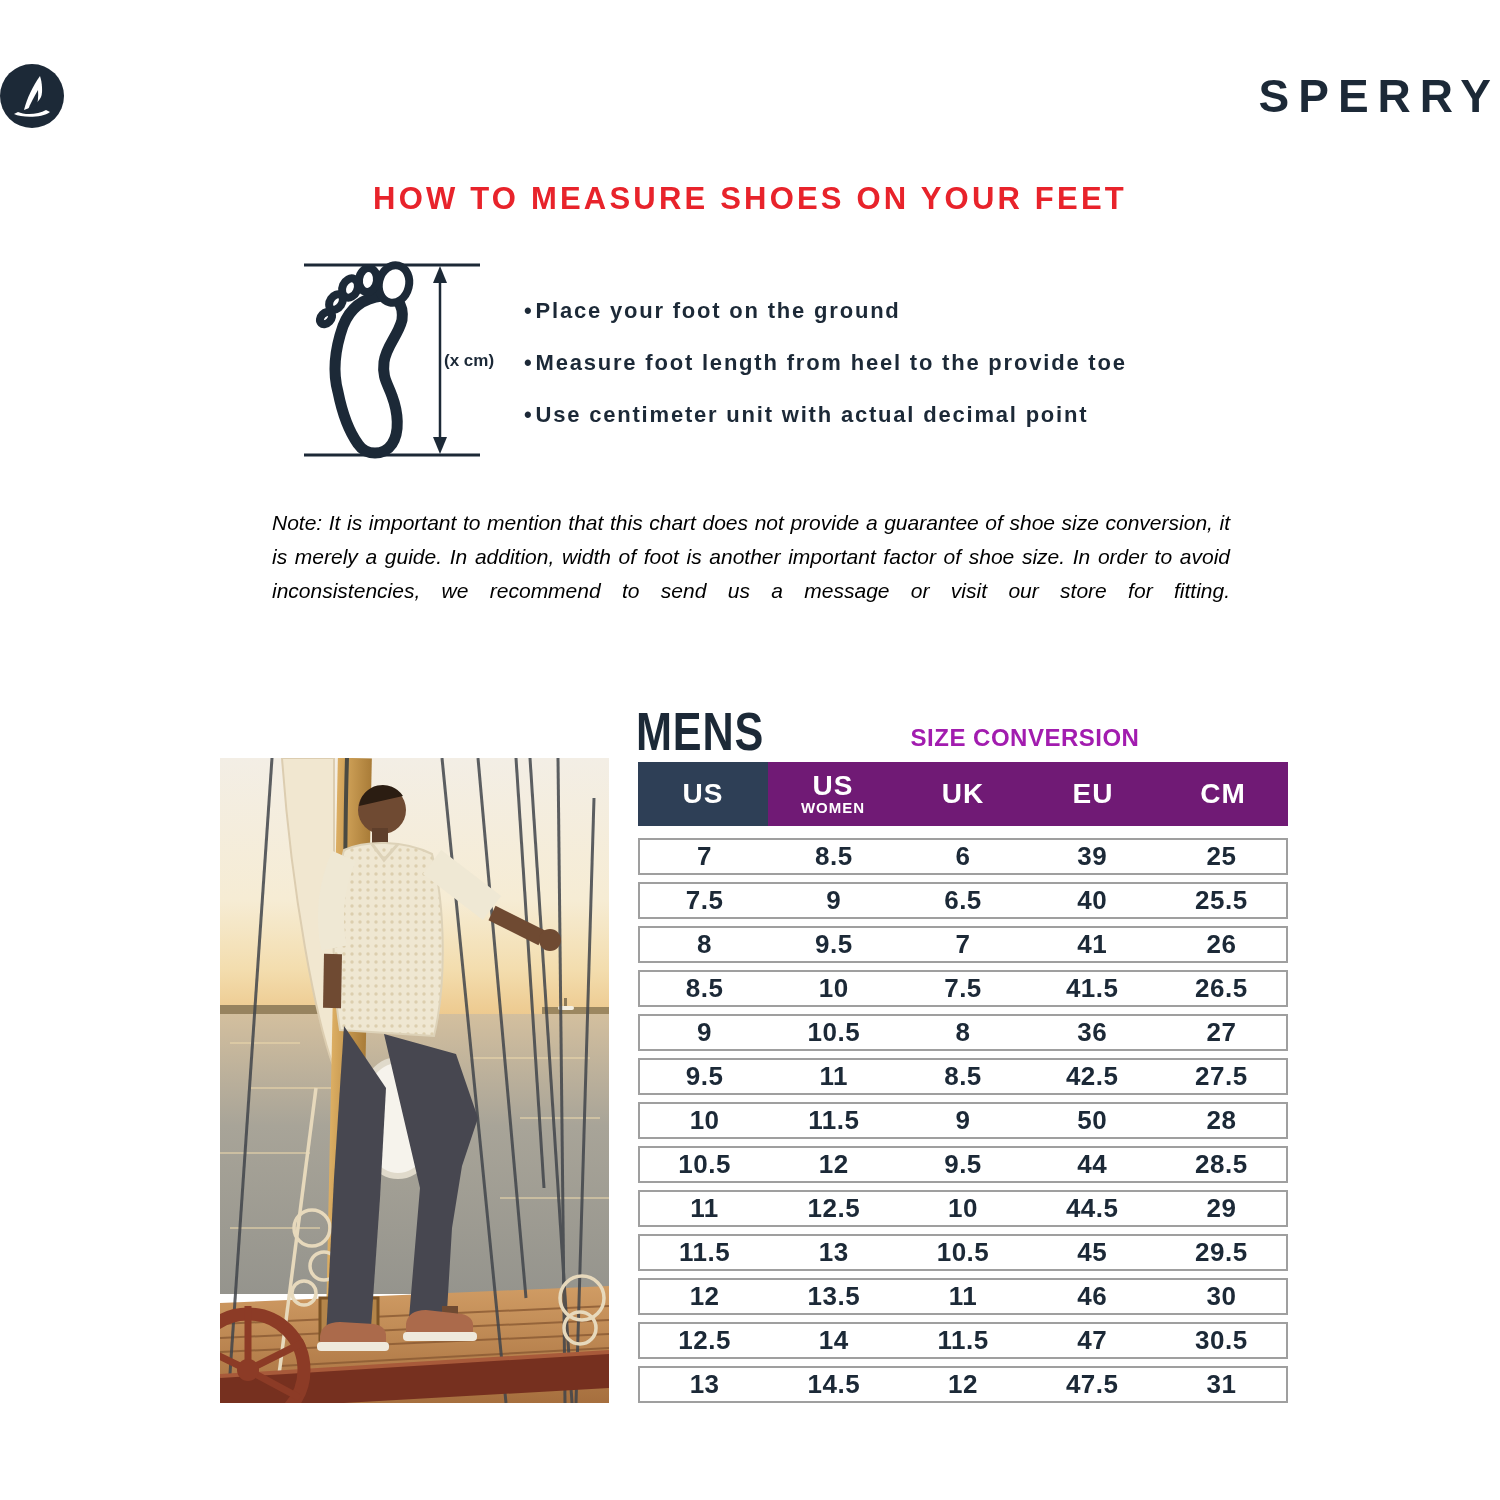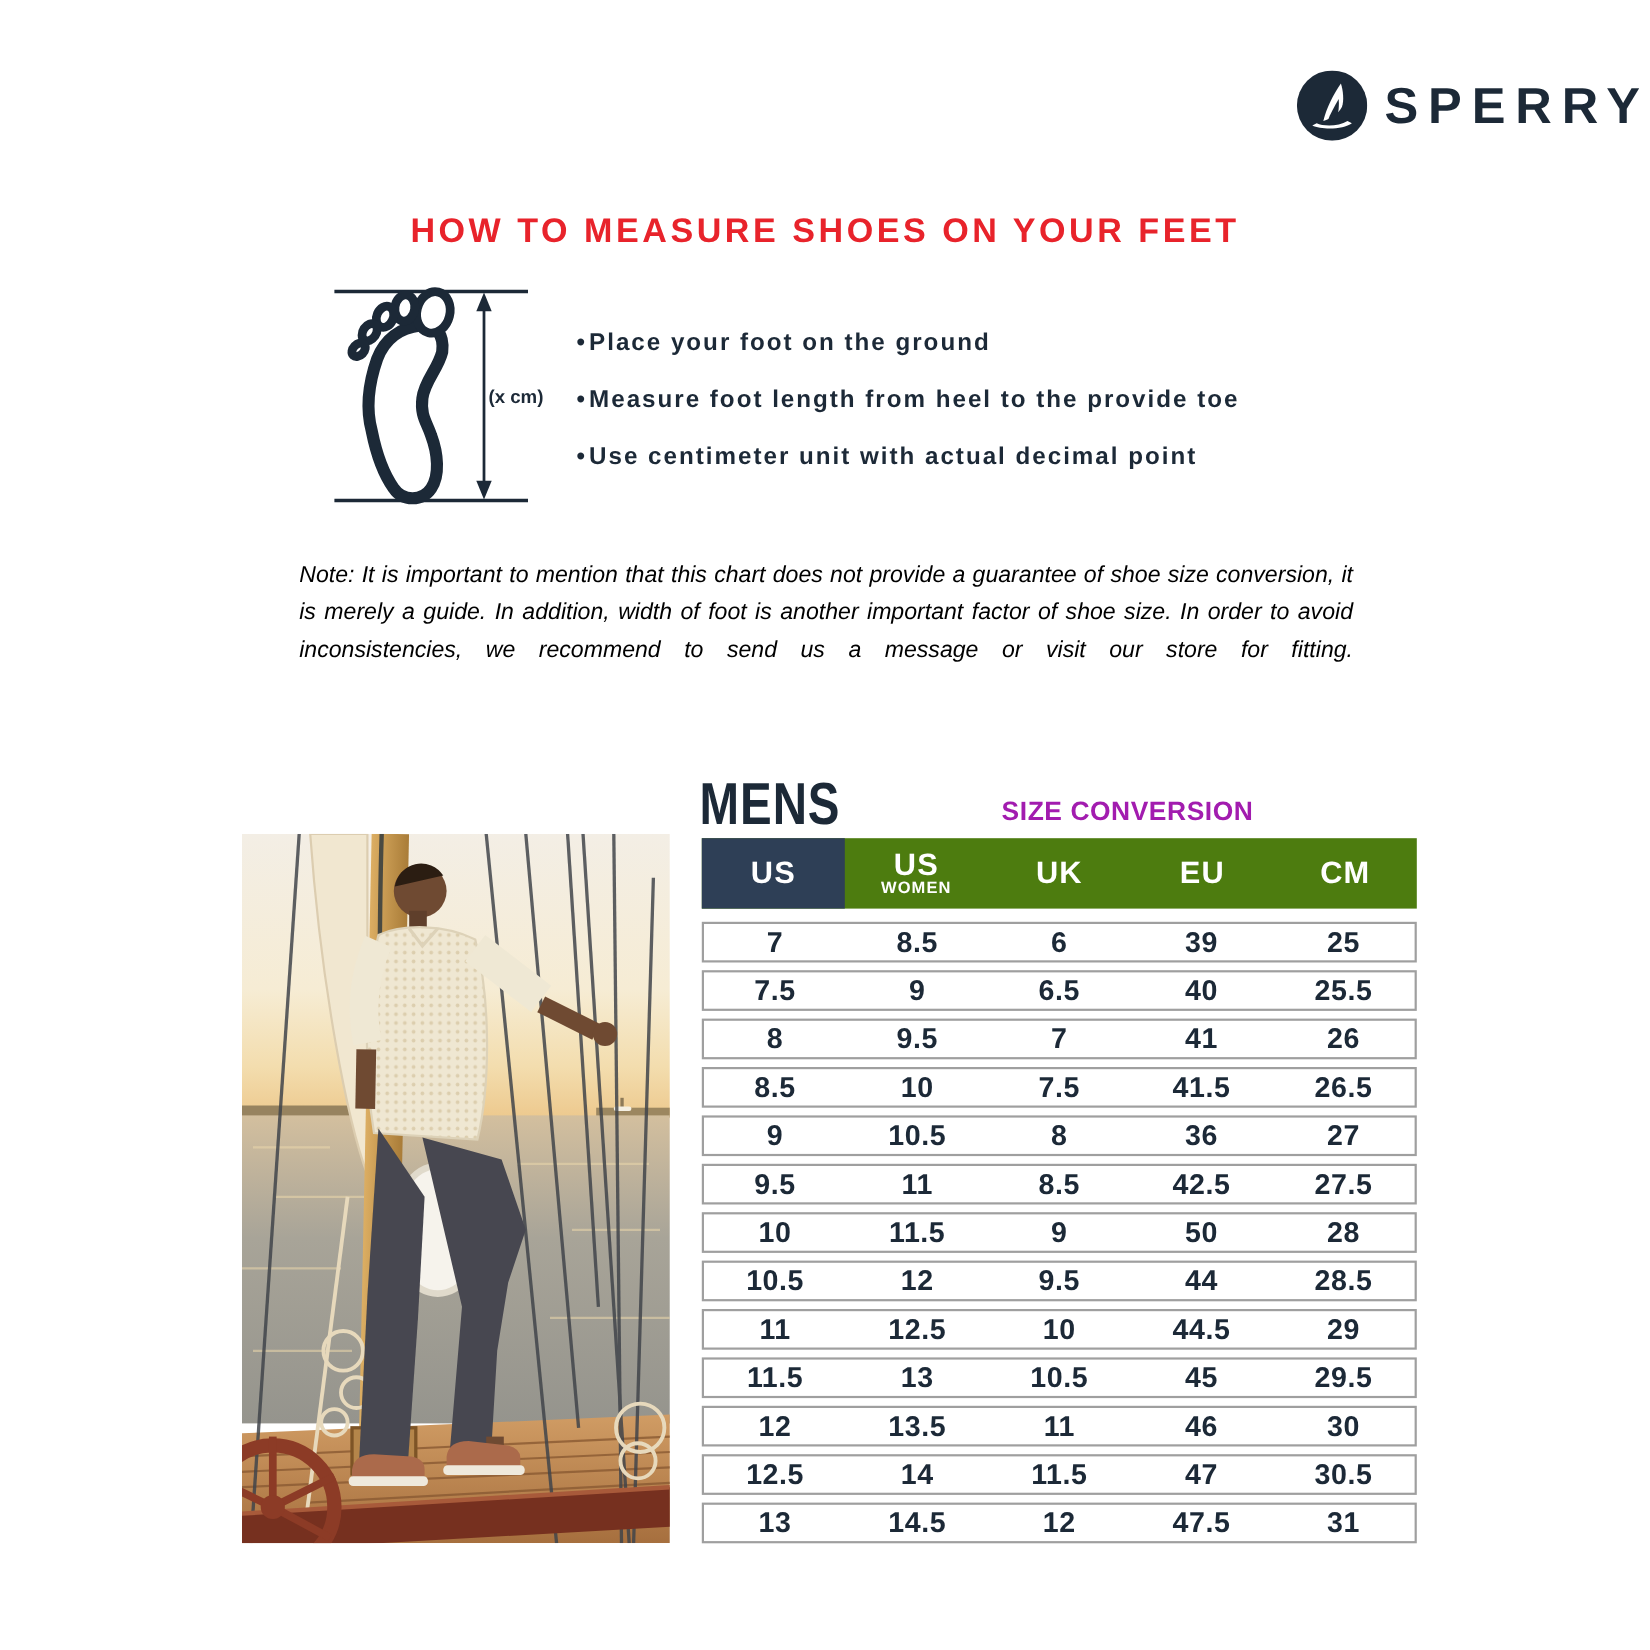--- a/index.html
+++ b/index.html
@@ -2,26 +2,26 @@
 <html><head>
 <meta charset="utf-8">
 <style>
   * { margin:0; padding:0; box-sizing:border-box; }
   html,body { background:#ffffff; }
   body { font-family:"Liberation Sans", sans-serif; color:#1c2937; }
   .canvas { position:relative; width:1500px; height:1500px; background:#fff; overflow:hidden; }
 
   
   .brand { position:absolute; top:64px; left:0; width:1500px;
-           display:flex; align-items:center; justify-content:flex-end; gap:16px; }
+           display:flex; align-items:center; justify-content:space-between; gap:16px; }
   .brand-logo { width:64px; height:64px; display:block; }
   .brand-name { font-size:46px; font-weight:700; letter-spacing:9px; color:#1c2937; }
 
   
-  .page-heading { position:absolute; top:192px; left:0; width:1500px; text-align:center;
+  .page-heading { position:absolute; top:181px; left:0; width:1500px; text-align:center;
                   font-size:31px; font-weight:700; letter-spacing:3.2px; color:#e8232b; }
 
   
   .foot-figure { position:absolute; left:298px; top:250px; }
   .bullet-list { position:absolute; left:524px; top:298px; display:flex; flex-direction:column; gap:26px;
                  list-style:none; }
   .bullet-item { font-size:22px; font-weight:700; letter-spacing:1.8px; color:#1c2937; display:flex; }
   .bullet-dot { font-size:22px; margin-right:2px; }
 
   
@@ -30,21 +30,21 @@
           text-align:justify; text-align-last:justify; color:#000000; }
 
   
   .chart-title { position:absolute; left:636px; top:700px;
                  font-size:54px; font-weight:800; color:#1c2937;
                  transform:scaleX(0.8); transform-origin:left top; letter-spacing:1px; }
   .chart-subtitle { position:absolute; left:870px; top:724px; width:310px; text-align:center;
                     font-size:24px; font-weight:700; letter-spacing:0.5px; color:#a21caf; }
 
   .size-table { position:absolute; left:638px; top:762px; width:650px; }
-  .size-table-header { display:flex; height:64px; background:#4d7c0f; }
+  .size-table-header { display:flex; height:64px; background:#701a75; }
   .th { flex:1; display:flex; flex-direction:column; align-items:center; justify-content:center;
         color:#ffffff; font-weight:700; }
   .th-first { background:#2e3f56; }
   .th-main { font-size:28px; line-height:28px; letter-spacing:1px; }
   .th-sub  { font-size:15px; line-height:16px; letter-spacing:1px; }
   .size-table-body { margin-top:12px; }
   .size-row { display:flex; height:37px; margin-bottom:7px; background:#fff;
               border:2px solid #9f9f9f; }
   .td { flex:1; display:flex; align-items:center; justify-content:center;
         font-size:26px; font-weight:700; letter-spacing:0.5px; color:#1c2937; }

